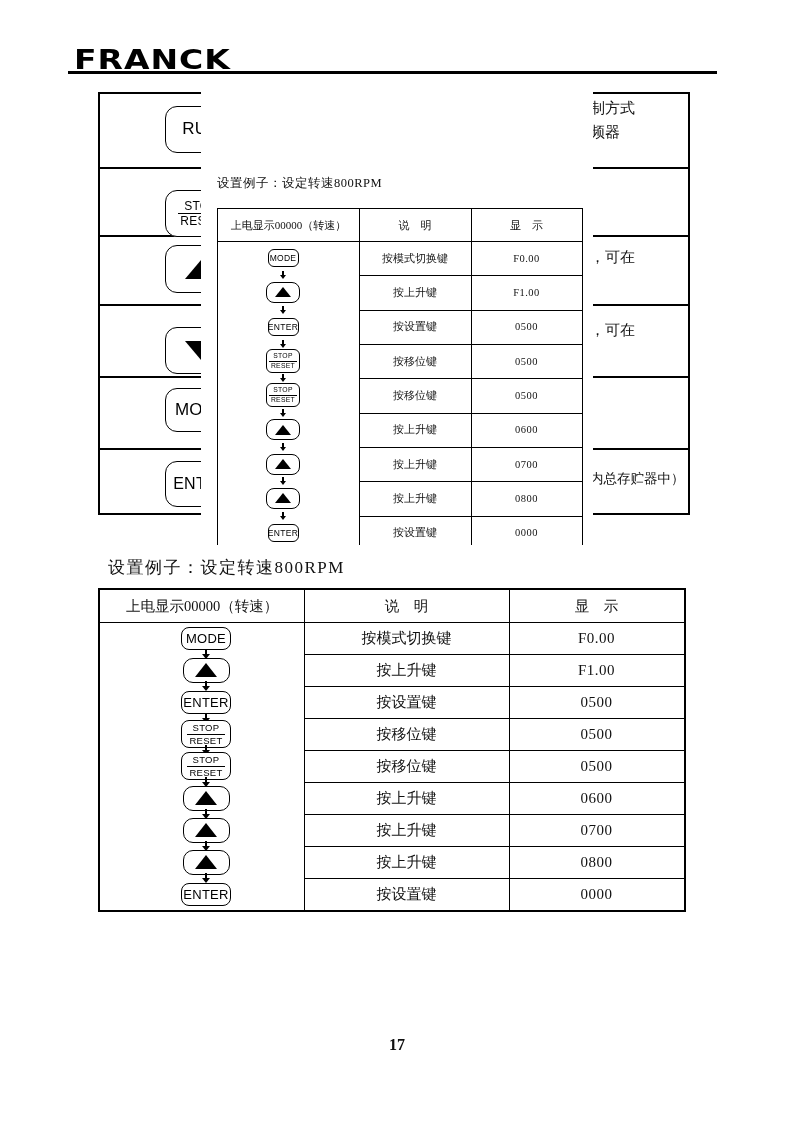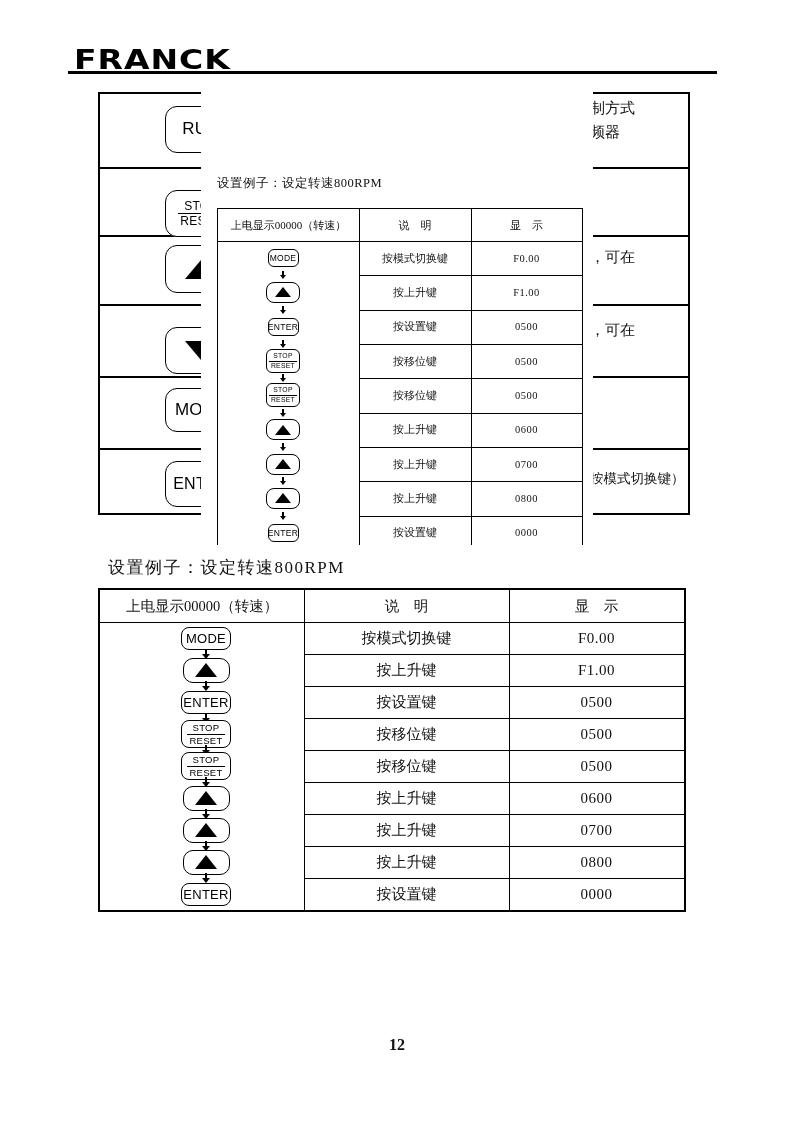--- a/index.html
+++ b/index.html
@@ -68,21 +68,21 @@
         <div>制方式</div>
         <div>频器</div>
       </div>
       <div class="sidetext" style="top: 151px; font-size: 15px; line-height: 24px;">
         <div>，可在</div>
       </div>
       <div class="sidetext" style="top: 224px; font-size: 15px; line-height: 24px;">
         <div>，可在</div>
       </div>
       <div class="sidetext" style="top: 374px; font-size: 13.5px; line-height: 22.5px;">
-        <div>按模式切换键）</div>
+        <div>内总存贮器中）</div>
       </div>
     </div>
 
   <div class="overlay" id="overlay-box">
     <div class="blurwrap">
       <div class="ovtitle">设置例子：设定转速800RPM</div>
       <div class="ovtable" id="overlay-table">
           <div class="tline" style="left: 141px; top: 0px; width: 1px; height: 341px;"></div>
           <div class="tline" style="left: 253px; top: 0px; width: 1px; height: 341px;"></div>
           <div class="tline" style="left: 0px; top: 32px; width: 364px; height: 1px;"></div>
@@ -266,14 +266,14 @@
       <div class="tline" style="left: 204px; top: 288px; width: 380px; height: 1.2px;"></div>
       <div class="varrow" style="left: 102px; top: 283px;">
         <div style="width: 1.4px; height: 5px; background: rgb(0, 0, 0);"></div>
         <div style="width: 0px; height: 0px; border-left: 4px solid transparent; border-right: 4px solid transparent; border-top: 5px solid rgb(0, 0, 0);"></div>
       </div>
       <div class="cell" style="left: 204px; top: 288px; width: 205px; height: 32px; font-size: 15px;">按设置键</div>
       <div class="cell" style="left: 409px; top: 288px; width: 175px; height: 32px; font-size: 15px; letter-spacing: 0.5px;">0000</div>
       <div class="key" style="left: 81px; top: 292.5px; width: 50px; height: 23px; border-radius: 8px; border-width: 1.5px; font-size: 13px;">ENTER</div>
     </div>
 
-  <div class="pageno">12</div>
+  <div class="pageno">17</div>
 </div>
 
 </body></html>

